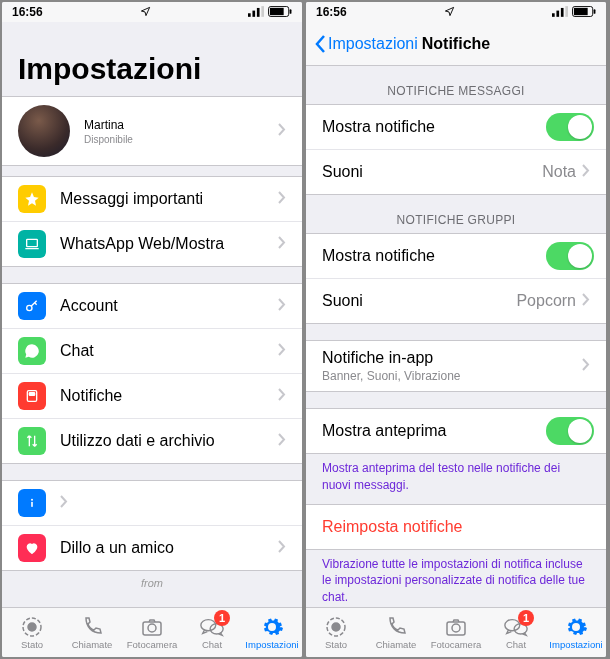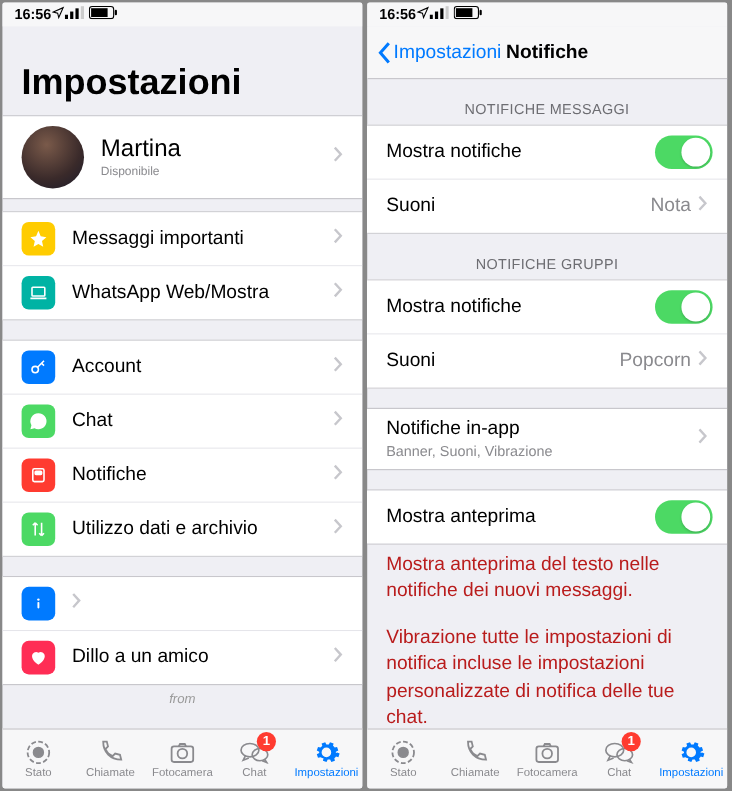--- a/index.html
+++ b/index.html
@@ -18,21 +18,21 @@
     flex-direction: column;
     overflow: hidden;
     border-radius: 2px;
   }
   
   .statusbar {
     height: 20px;
     background: #f7f7f8;
     display: flex;
     align-items: center;
-    justify-content: flex-start;
+    justify-content: space-between;
     padding: 0 10px;
     font-size: 12px;
     font-weight: 600;
     color: #000;
   }
   .statusbar .right { display: flex; gap: 4px; align-items: center; }
   .sb-icon { font-size: 11px; }
   
   .large-title {
     font-size: 30px;
@@ -70,22 +70,22 @@
   
   .section-header {
     font-size: 12px;
     color: #6d6d72;
     text-transform: uppercase;
     padding: 18px 16px 6px 16px;
     letter-spacing: 0.3px;
     text-align: center;
   }
   .section-footer {
-    font-size: 16px;
-    color: #b91c1c;
+    font-size: 12px;
+    color: #6d28d9;
     padding: 6px 16px 10px 16px;
     line-height: 1.4;
   }
   
   .group {
     background: #fff;
     border-top: 0.5px solid #c8c7cc;
     border-bottom: 0.5px solid #c8c7cc;
     margin-bottom: 16px;
   }
@@ -115,21 +115,21 @@
     width: 52px;
     height: 52px;
     border-radius: 50%;
     margin-right: 14px;
     flex-shrink: 0;
     background: radial-gradient(circle at 40% 30%, #7a5a4a 0%, #3a2a2a 60%, #1a1a2a 100%);
   }
   .cell .label-wrap { flex: 1; min-width: 0; }
   .cell .label { font-size: 16px; color: #000; }
   .cell .sub { font-size: 12px; color: #8a8a8e; margin-top: 2px; }
-  .cell .profile-name { font-size: 20px; color: #000; }
+  .cell .profile-name { font-size: 12px; color: #000; }
   .cell .detail { font-size: 16px; color: #8a8a8e; margin-right: 6px; }
   .cell .destructive { color: #ff3b30; }
   .chevron {
     color: #c7c7cc;
     flex-shrink: 0;
   }
   
   .toggle {
     width: 48px;
     height: 28px;
@@ -501,20 +501,27 @@
     <div class="group nogap">
       <div class="cell" style="padding-right:12px">
         <div class="label-wrap">
             <div class="label">Mostra anteprima</div>
           </div>
         <div class="toggle"></div>
       </div>
     </div>
     <div class="section-footer">Mostra anteprima del testo nelle notifiche dei nuovi messaggi.</div>
 
+    <div class="group nogap">
+      <div class="cell">
+        <div class="label-wrap">
+            <div class="label destructive">Reimposta notifiche</div>
+          </div>
+      </div>
+    </div>
     <div class="section-footer">Vibrazione tutte le impostazioni di notifica incluse le impostazioni personalizzate di notifica delle tue chat.</div>
 
   </div>
 
   <div class="tabbar">
     <div class="tab">
       <div class="tab-icon">
           <svg width="24" height="24" viewBox="0 0 24 24" fill="none" stroke="currentColor" stroke-width="1.5">
             <circle cx="12" cy="12" r="9" stroke-dasharray="4 2"></circle>
             <circle cx="12" cy="12" r="4" fill="currentColor"></circle>

